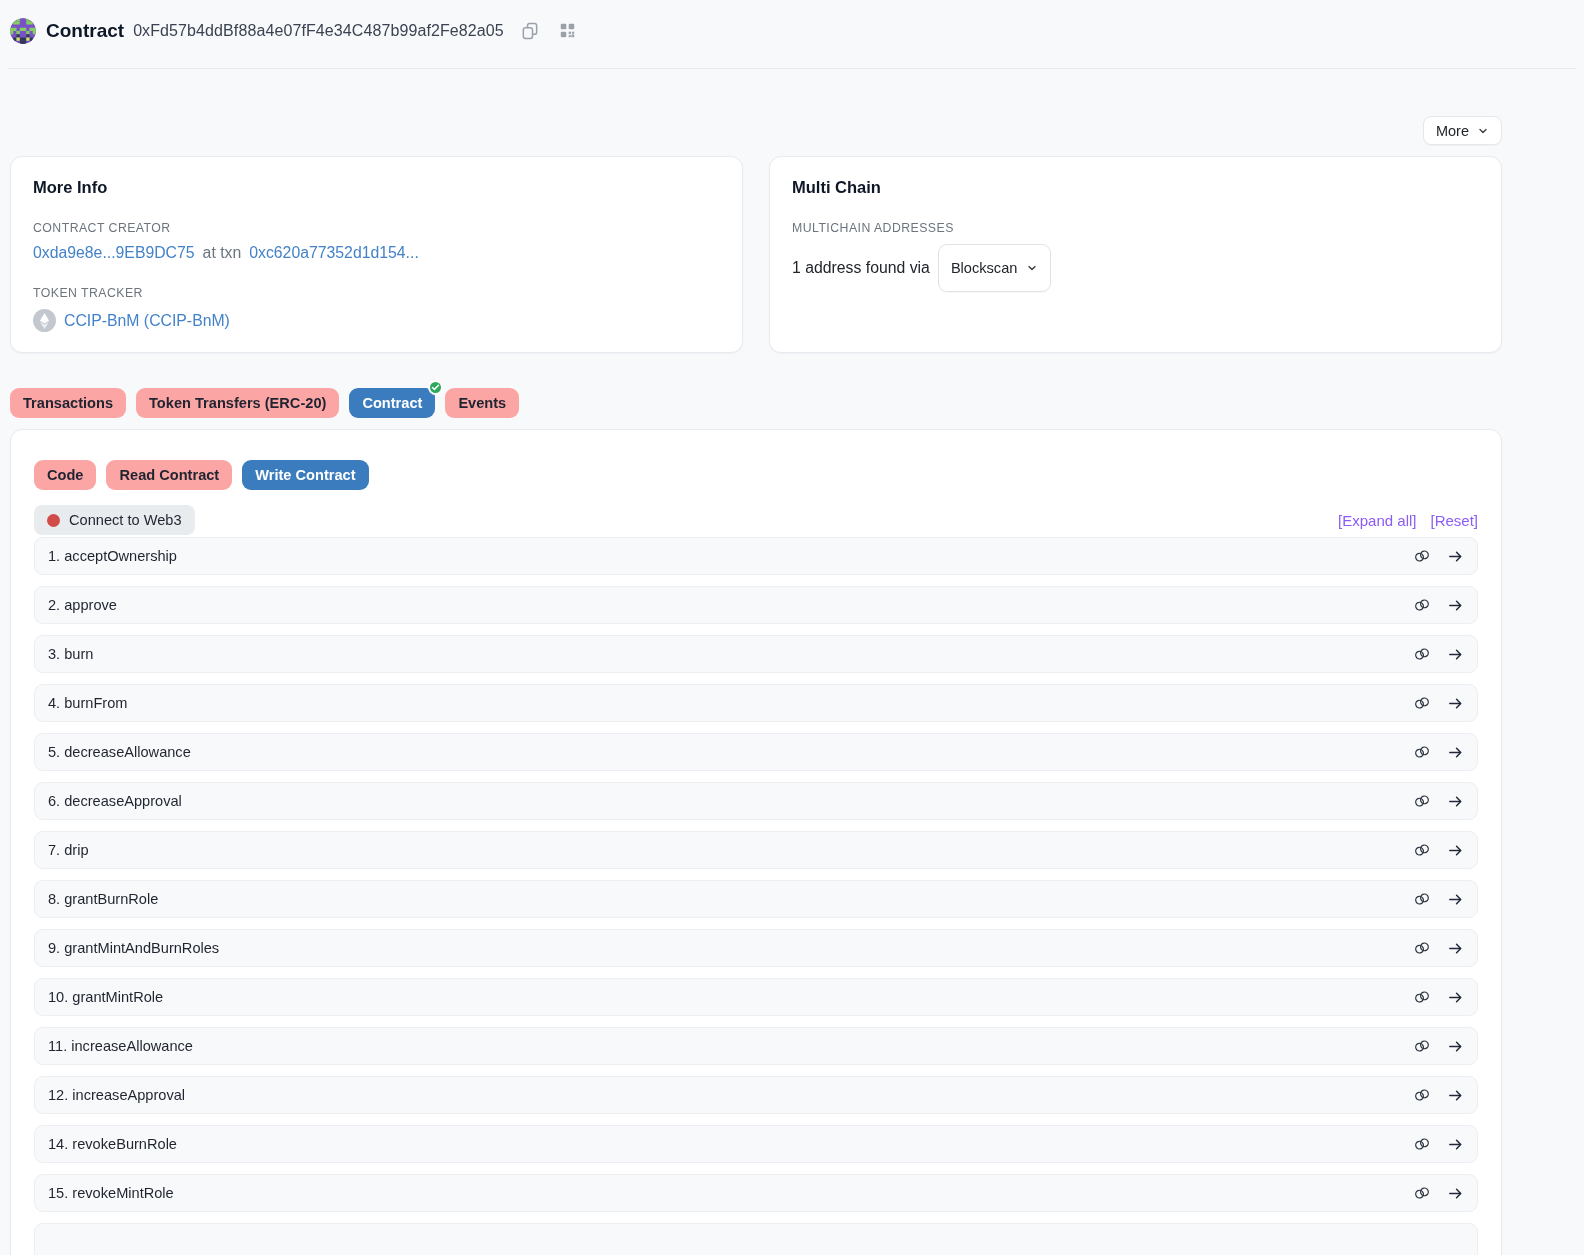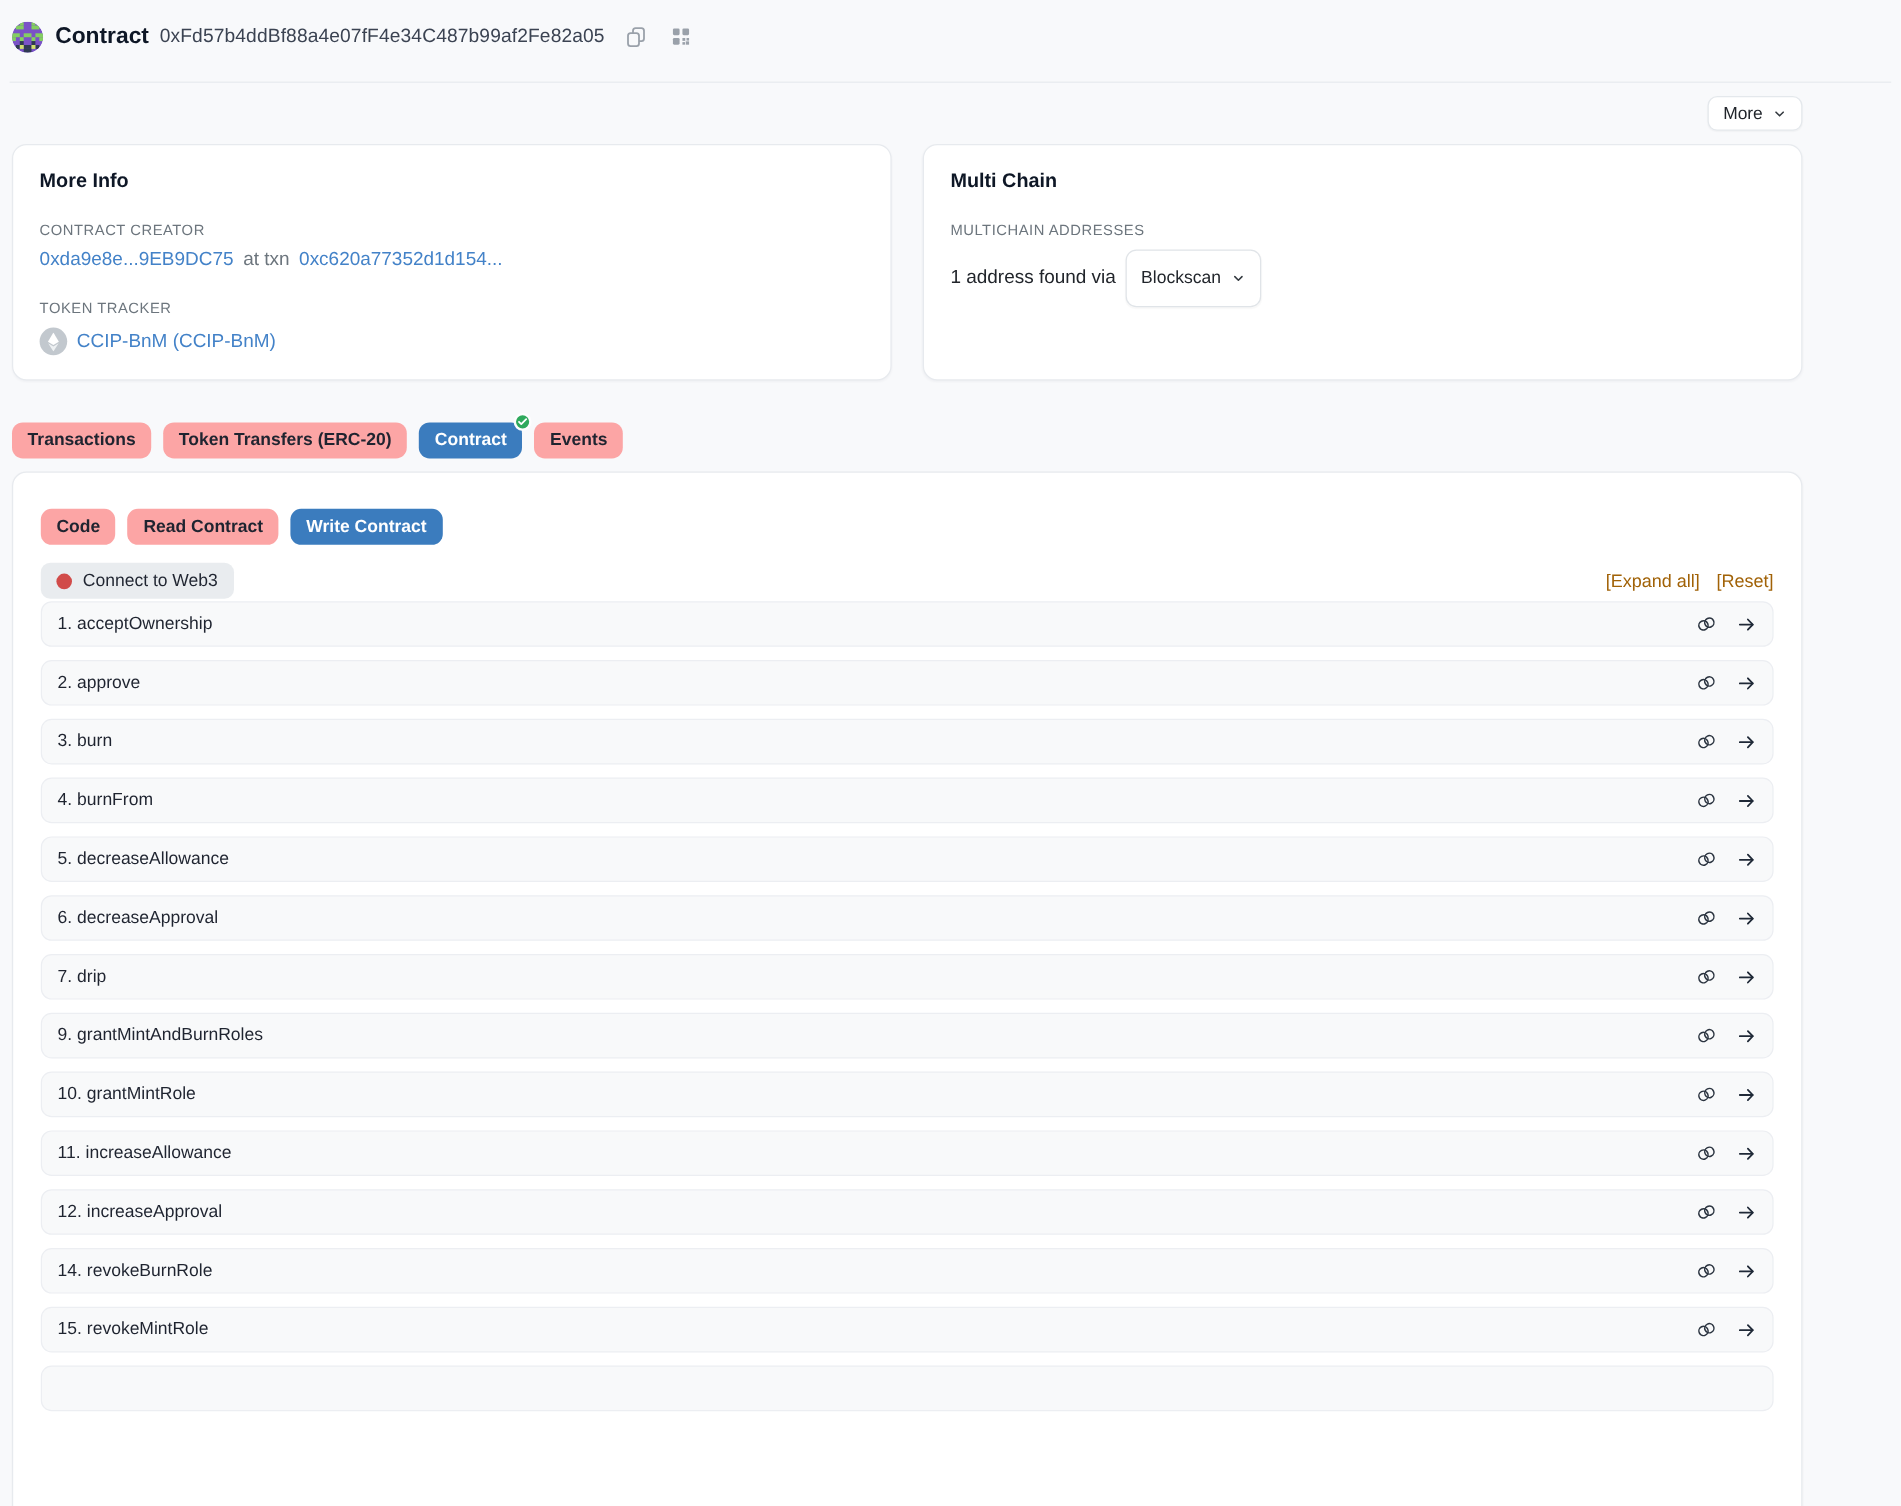--- a/index.html
+++ b/index.html
@@ -21,20 +21,21 @@
   .header-divider { border: none; border-top: 1px solid #e7eaee; margin: 14px 8px 0 8px; }
 
   
   .more-row { display: flex; justify-content: flex-end; margin-top: 11px; }
   .btn-outline {
     display: inline-flex; align-items: center; gap: 8px;
     background: #fff; border: 1px solid #e4e8ec; border-radius: 8px;
     height: 29px; padding: 0 12px; font-size: 14.5px; color: #21252b;
     box-shadow: 0 1px 1px rgba(16,24,40,.03); cursor: pointer;
     font-family: inherit;
+    margin-top: 36px;
   }
 
   
   .cards-row { display: flex; gap: 26px; margin-top: 11px; }
   .card {
     flex: 1 1 0; background: #fff; border: 1px solid #e7eaee; border-radius: 12px;
     box-shadow: 0 1px 2px rgba(16,24,40,.04); padding: 21px 22px; height: 197px;
   }
   .card-title { font-size: 16.5px; font-weight: 700; color: #0e1726; }
   .field-label { margin-top: 24px; font-size: 12.3px; letter-spacing: .45px; color: #6c757d; }
@@ -74,21 +75,21 @@
   }
   .subtabs { display: flex; gap: 10px; }
   .connect-row { display: flex; align-items: center; justify-content: space-between; margin-top: 15px; }
   .connect-btn {
     display: inline-flex; align-items: center; gap: 9px; height: 30px; padding: 0 13px;
     border-radius: 8px; background: #e9ecef; font-size: 14.6px; color: #1f2430;
     border: none; cursor: pointer; font-family: inherit;
   }
   .dot { width: 13px; height: 13px; border-radius: 50%; background: #d14b49; }
   .panel-links { display: flex; gap: 14px; font-size: 15px; }
-  .panel-links a { color: #a16207; text-decoration: none; }
+  .panel-links a { color: #8b5cf6; text-decoration: none; }
 
   .fn-list { margin-top: 2px; }
   .fn-row {
     display: flex; align-items: center; height: 38px;
     background: #f8f9fa; border: 1px solid #eceef2; border-radius: 9px;
     margin-bottom: 11px; padding: 0 13px; font-size: 14.6px; color: #1f2430;
     cursor: pointer;
   }
   .fn-icons { margin-left: auto; display: flex; align-items: center; gap: 16px; }
   .icon-btn { background: none; border: none; padding: 0; display: flex; align-items: center; cursor: pointer; }
@@ -377,20 +378,39 @@
       </button>
       <button class="icon-btn">
         <svg width="17" height="17" viewBox="0 0 24 24" fill="none" stroke="#1f2937" stroke-width="2.1" stroke-linecap="round" stroke-linejoin="round">
           <path d="M4 12h15"></path>
                 <path d="M13.5 6l5.8 6-5.8 6"></path>
         </svg>
       </button>
     </span>
   </div>
         <div class="fn-row">
+    <span class="fn-label">8. grantBurnRole</span>
+    <span class="fn-icons">
+      <button class="icon-btn">
+        <svg width="18" height="18" viewBox="0 0 24 24" fill="none" stroke="#2b3440" stroke-width="1.7">
+          <g transform="rotate(-25 12 12)">
+            <circle cx="8.4" cy="12" r="5.1"></circle>
+            <circle cx="15.6" cy="12" r="5.1"></circle>
+          </g>
+        </svg>
+      </button>
+      <button class="icon-btn">
+        <svg width="17" height="17" viewBox="0 0 24 24" fill="none" stroke="#1f2937" stroke-width="2.1" stroke-linecap="round" stroke-linejoin="round">
+          <path d="M4 12h15"></path>
+                <path d="M13.5 6l5.8 6-5.8 6"></path>
+        </svg>
+      </button>
+    </span>
+  </div>
+        <div class="fn-row">
     <span class="fn-label">9. grantMintAndBurnRoles</span>
     <span class="fn-icons">
       <button class="icon-btn">
         <svg width="18" height="18" viewBox="0 0 24 24" fill="none" stroke="#2b3440" stroke-width="1.7">
           <g transform="rotate(-25 12 12)">
             <circle cx="8.4" cy="12" r="5.1"></circle>
             <circle cx="15.6" cy="12" r="5.1"></circle>
           </g>
         </svg>
       </button>

